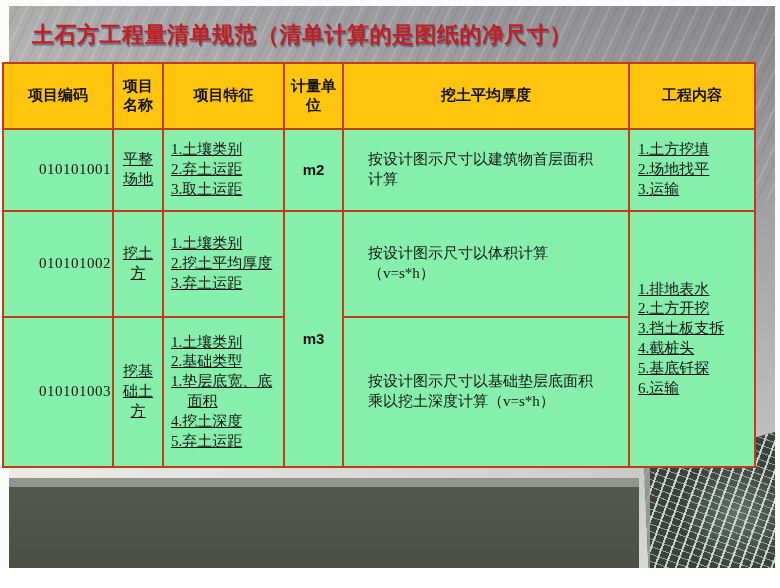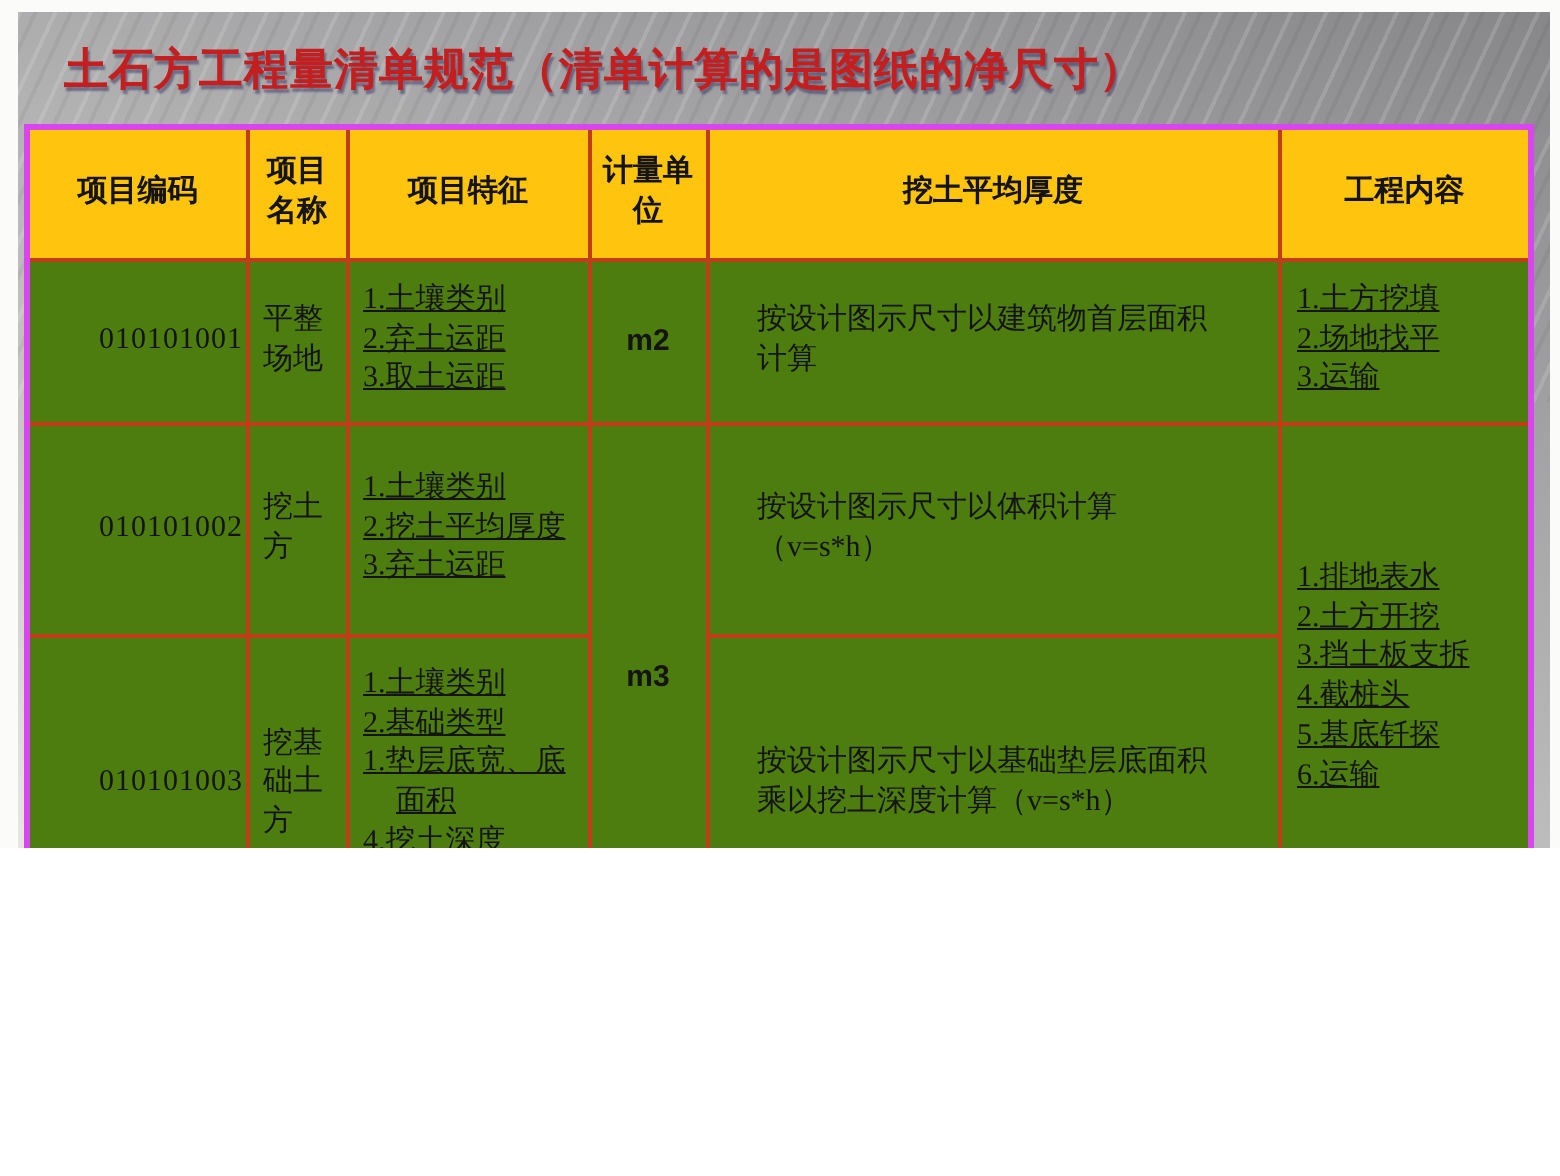--- a/index.html
+++ b/index.html
@@ -1,17 +1,17 @@
 <!DOCTYPE html>
 <html><head>
 <meta charset="utf-8">
 <style>
   html,body{margin:0;padding:0;}
   .stage{
-    position:relative; width:780px; height:424px;
+    position:relative; width:780px; height:568px;
     background:#fbfbfa; overflow:hidden;
     font-family:"Liberation Serif", serif;
   }
   
   .slide-bg{
     position:absolute; left:9px; top:6px; width:766px; height:574px;
     background:linear-gradient(201deg,#87878a 0%,#a4a4a6 26%,#c4c4c3 55%,#e9e9e6 84%,#f4f4f1 100%);
     box-shadow:0 1px 0 #c2c2c0;
   }
   .streaks{
@@ -41,35 +41,35 @@
   .footer-strip{
     position:absolute; left:9px; top:478px; width:630px; height:9px;
     background:#92958e;
   }
   .footer-bar{
     position:absolute; left:9px; top:487px; width:630px; height:91px;
     background:linear-gradient(180deg,#54584e 0%,#494d43 100%);
   }
   
   table.spec{
-    position:absolute; left:12px; top:62px; width:752px; height:404px;
+    position:absolute; left:2px; top:62px; width:752px; height:404px;
     border-collapse:collapse; table-layout:fixed;
-    background:#4d7c0f; border:3px solid #d946ef;
+    background:#86efac; border:1px solid #d946ef;
     color:#141414;
   }
   table.spec th, table.spec td{ border:2px solid #c03d18; }
   table.spec th{
     background:#ffc40e; font-weight:bold; font-size:15px;
     text-align:center; vertical-align:middle; padding:2px; line-height:1.3;
   }
   th.h-name{ padding:2px 7px; }
   th.h-unit{ padding:2px 9px; }
   table.spec td{ font-size:15px; vertical-align:middle; line-height:1.32; }
   .c-code{ text-align:right; font-family:Liberation Serif, serif; letter-spacing:0.5px; }
-  .c-name{ text-align:left; padding:2px 7px; }
+  .c-name{ text-align:center; padding:2px 7px;text-decoration:underline; }
   .c-unit{ text-align:center; font-family:"Liberation Sans", sans-serif;font-weight:bold; }
   .c-feat{ padding:3px 4px 3px 7px;text-decoration:underline; }
   .c-rule{ padding:3px 24px; }
   .c-cont{ padding:3px 4px 3px 8px;text-decoration:underline; }
   .li{ padding-left:1.1em; text-indent:-1.1em; }
   tr.rh{ height:66px; }
   tr.r1{ height:82px; }
   tr.r2{ height:106px; }
   tr.r3{ height:150px; }
 </style>

